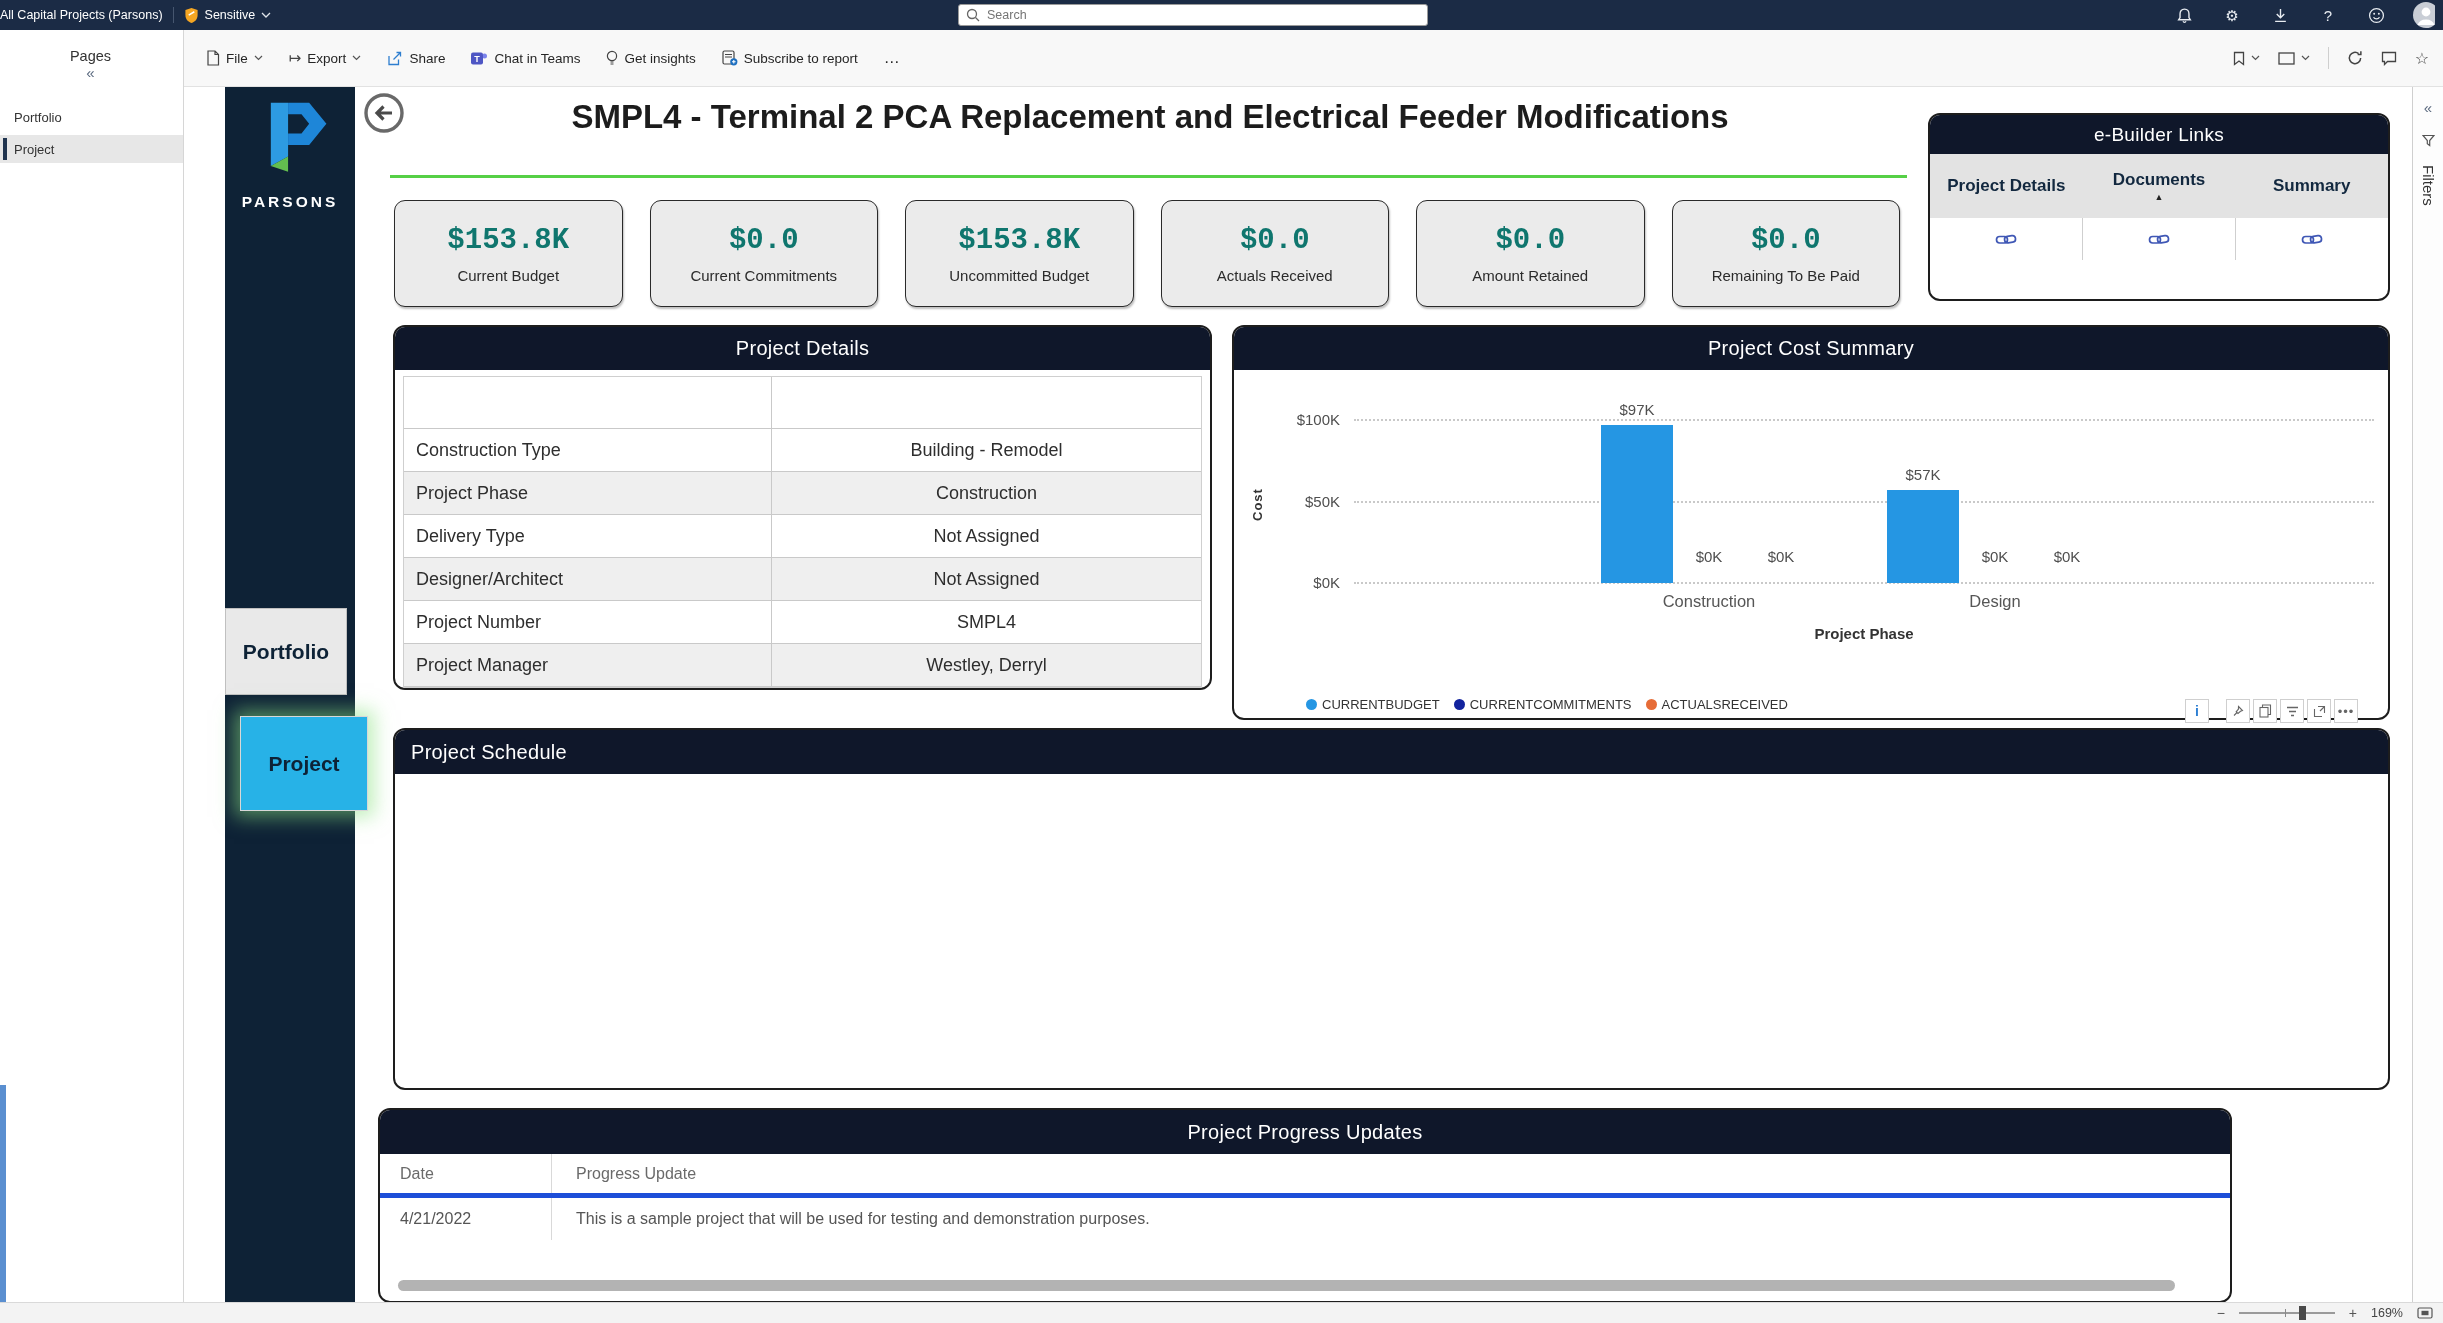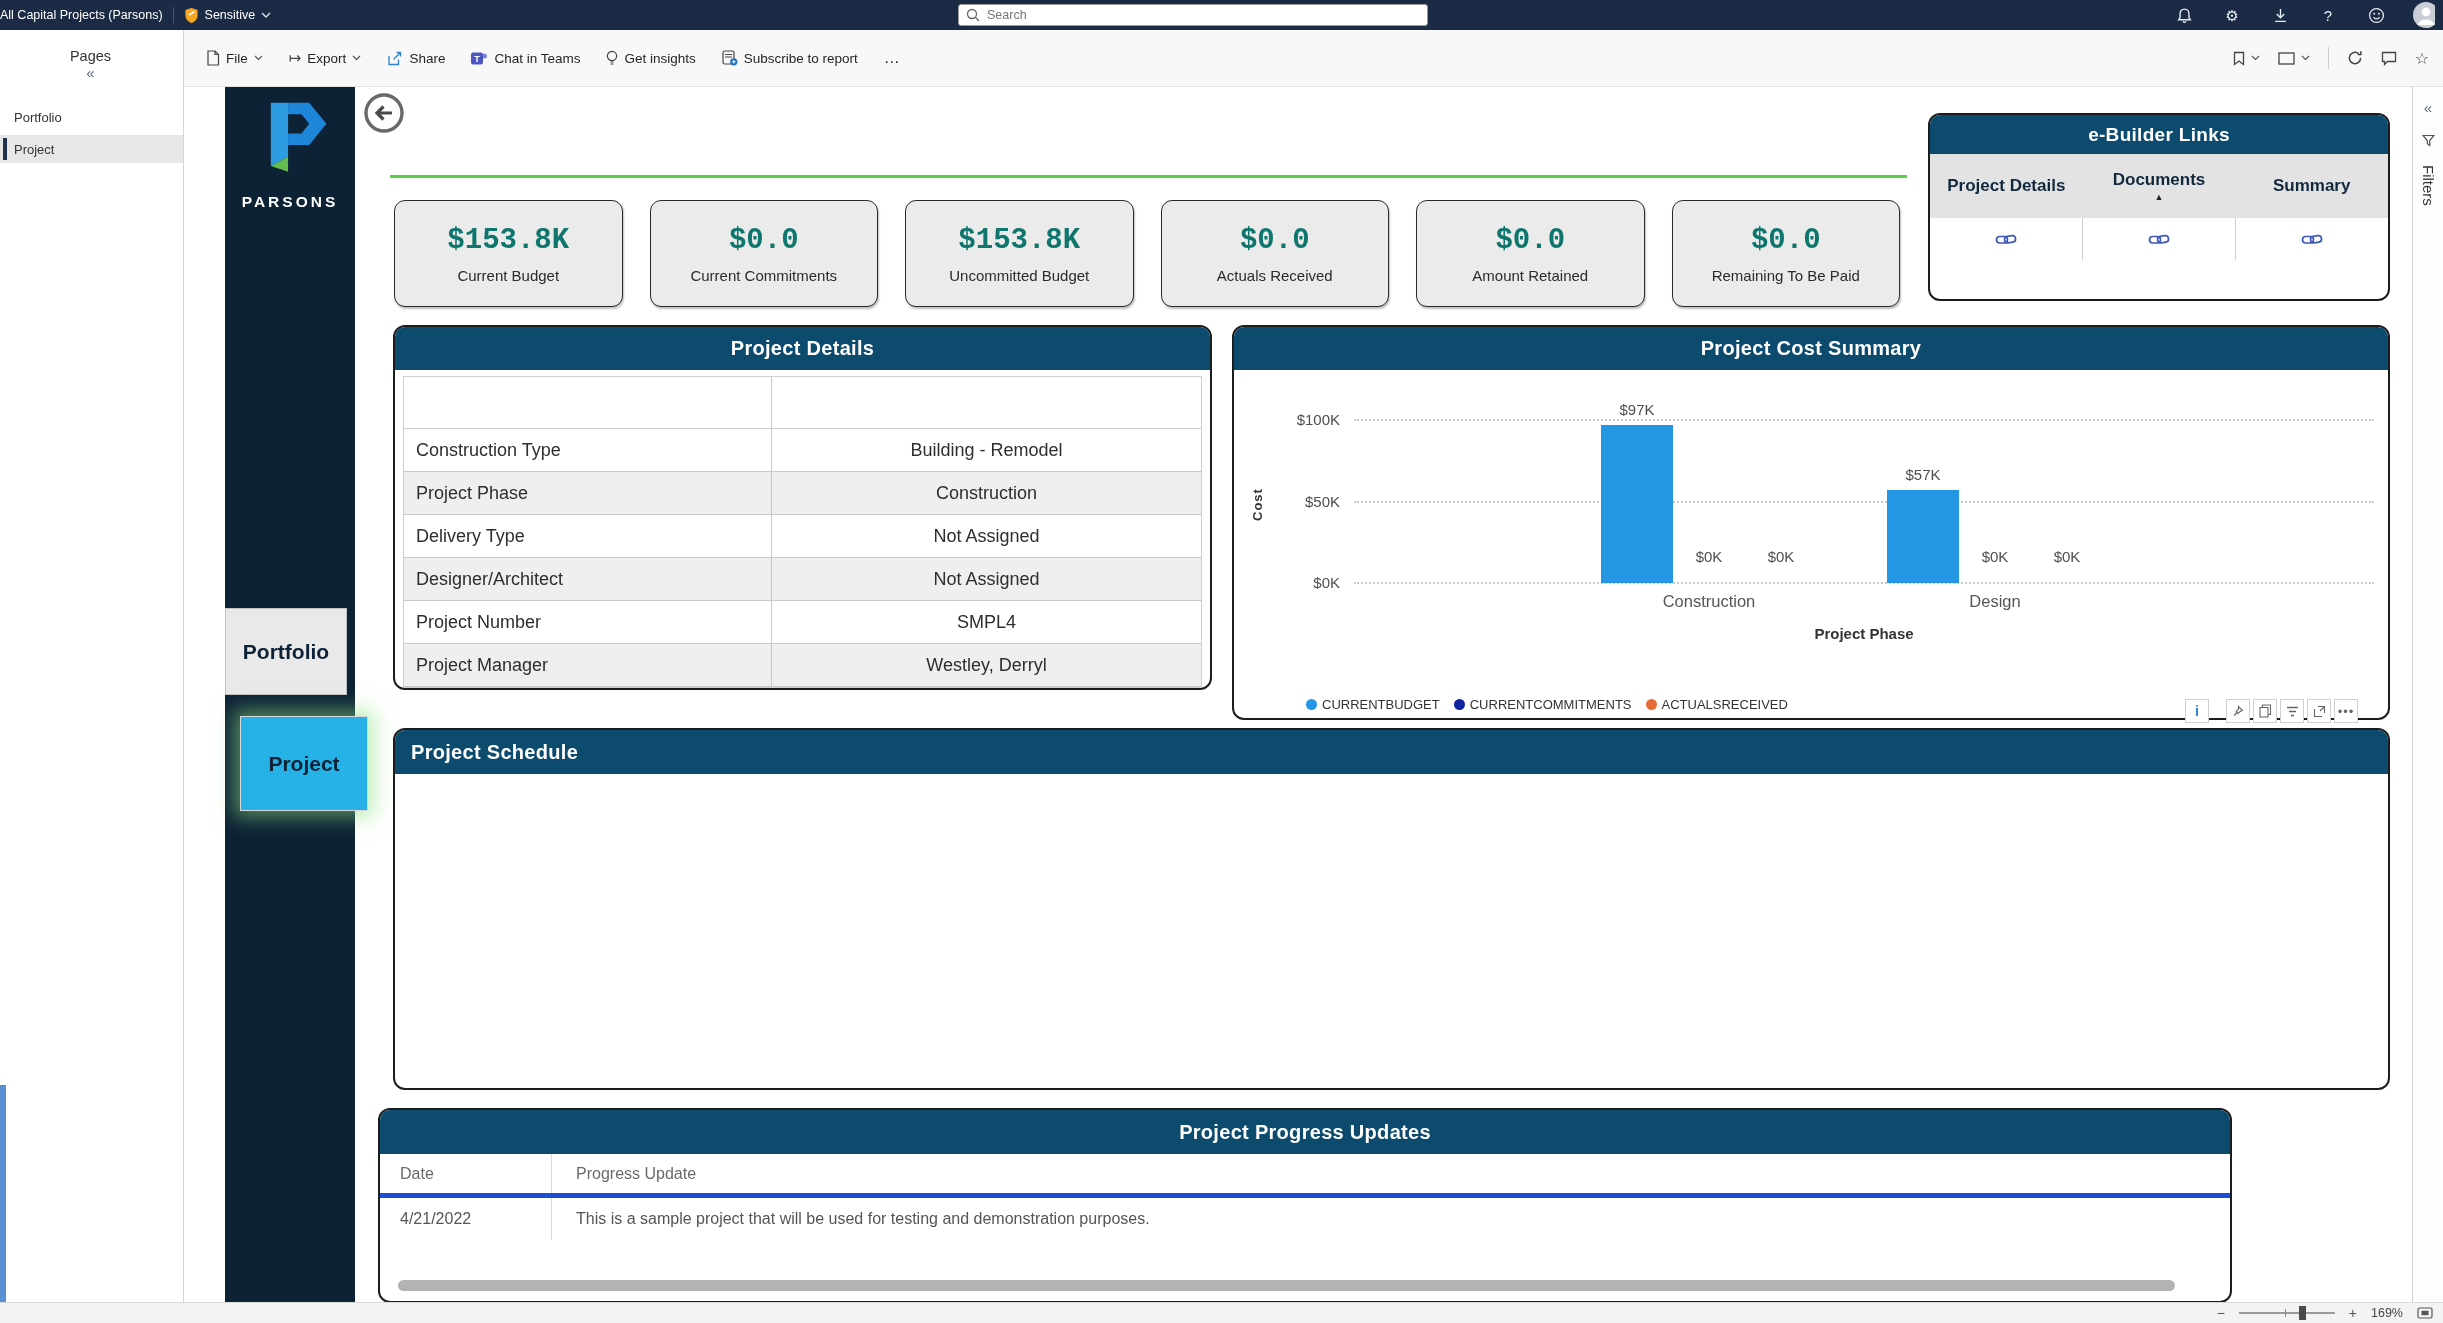--- a/index.html
+++ b/index.html
@@ -63,21 +63,21 @@
   
   .kpi-row { position:absolute; left:394px; top:200px; width:1506px; height:107px; display:flex; gap:27px; }
   .kpi-card { flex:1; background:#ebebeb; border:1.6px solid #2a2a2a; border-radius:11px;
               display:flex; flex-direction:column; align-items:center; justify-content:center; gap:10px;
               box-shadow:1px 2px 2px rgba(0,0,0,.25); }
   .kpi-value { font-size:29px; font-weight:800; color:#0f766e;font-family:Liberation Mono, monospace; }
   .kpi-label { font-size:15px; color:#2b2b2b; }
 
   
   .panel { position:absolute; background:#fff; border:2px solid #1d1d1d; border-radius:12px; overflow:hidden; }
-  .panel-header { background:#0c4a6e; color:#fff; font-weight:bold; font-size:20px; height:43px;
+  .panel-header { background:#0f172a; color:#fff; font-weight:normal; font-size:20px; height:43px;
                   display:flex; align-items:center; justify-content:center; letter-spacing:.3px; }
   .panel-header.left { justify-content:flex-start; padding-left:16px; }
 
   
   .ebuilder { left:1928px; top:113px; width:462px; height:188px; }
   .ebuilder .panel-header { height:39px; font-size:19px; }
   .eb-cols { display:flex; background:#e3e3e3; height:64px; }
   .eb-col { flex:1; display:flex; flex-direction:column; align-items:center; justify-content:center;
             font-size:17px; font-weight:bold; color:#12283f; text-align:center; line-height:1.25; cursor:pointer; padding:0 8px; }
   .eb-sort { font-size:9px; color:#222; margin-top:2px; }
@@ -347,20 +347,21 @@
     <div class="tab-portfolio">Portfolio</div>
     <div class="tab-project">Project</div>
   </div>
 
   <div class="back-btn">
     <svg width="42" height="42" viewBox="0 0 42 42">
         <circle cx="21" cy="21" r="18" fill="#fff" stroke="#696969" stroke-width="3.4"></circle>
         <path d="M29 21 H15 M20.5 14.5 L14 21 L20.5 27.5" stroke="#4a4a4a" stroke-width="3.2" fill="none"></path>
       </svg>
   </div>
+  <h1 class="report-title">SMPL4 - Terminal 2 PCA Replacement and Electrical Feeder Modifications</h1>
   <div class="green-rule"></div>
 
   <div class="kpi-row">
       <div class="kpi-card">
         <div class="kpi-value">$153.8K</div>
         <div class="kpi-label">Current Budget</div>
       </div>
       <div class="kpi-card">
         <div class="kpi-value">$0.0</div>
         <div class="kpi-label">Current Commitments</div>

